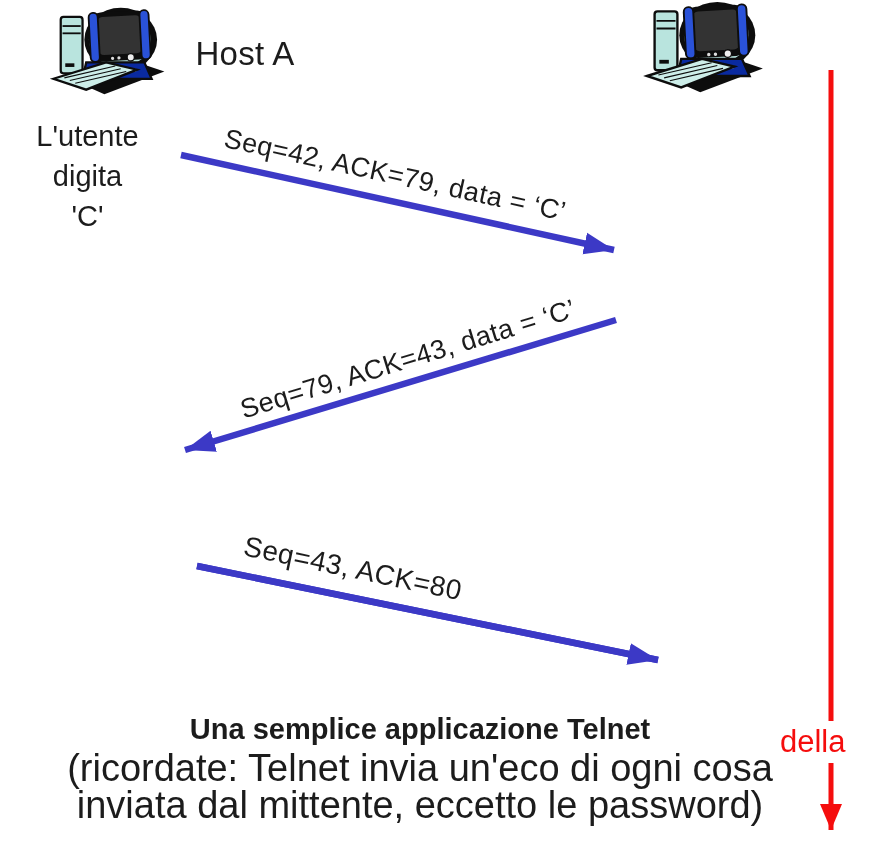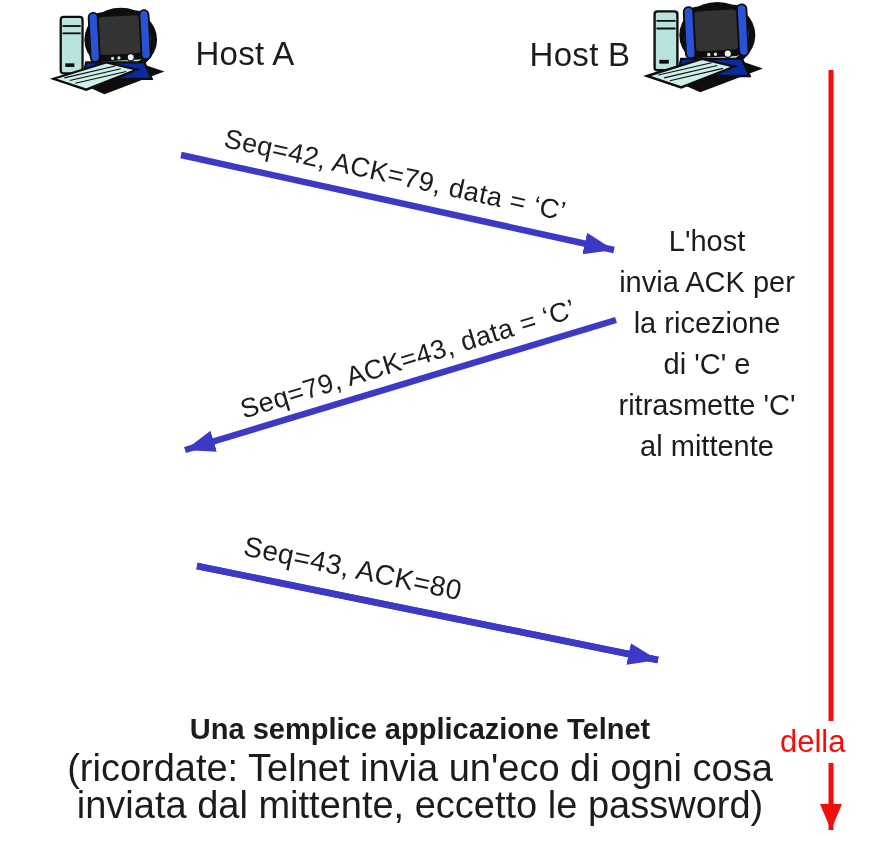--- a/index.html
+++ b/index.html
@@ -140,28 +140,24 @@
   </svg>
 
   <svg class="pc-icon pc-a" width="120" height="95" viewBox="0 0 132 100">
     <use href="#pc"></use>
   </svg>
   <svg class="pc-icon pc-b" width="126" height="95" viewBox="0 0 132 100">
     <use href="#pc"></use>
   </svg>
 
   <div class="txt host-label" style="left:170px; top:36px; width:150px;">Host A</div>
-  <div class="txt host-label" style="left:505px; top:37px; width:150px;">Host B</div>
 
-  <div class="txt note note-hostb">L'host
-invia ACK per
-la ricezione
-di 'C' e
-ritrasmette 'C'
-al mittente</div>
+  <div class="txt note note-user">L'utente
+digita
+'C'</div>
 
   <div class="seg-label seg1">Seq=42, ACK=79, data = ‘C’</div>
   <div class="seg-label seg2">Seq=79, ACK=43, data = ‘C’</div>
   <div class="seg-label seg3">Seq=43, ACK=80</div>
 
   <div class="tempo-label">della</div>
 
   <div class="txt bottom-title">Una semplice applicazione Telnet</div>
   <div class="txt bottom-caption"><span>(ricordate: Telnet invia un'eco di ogni cosa</span>
 <span>inviata dal mittente, eccetto le password)</span></div>

